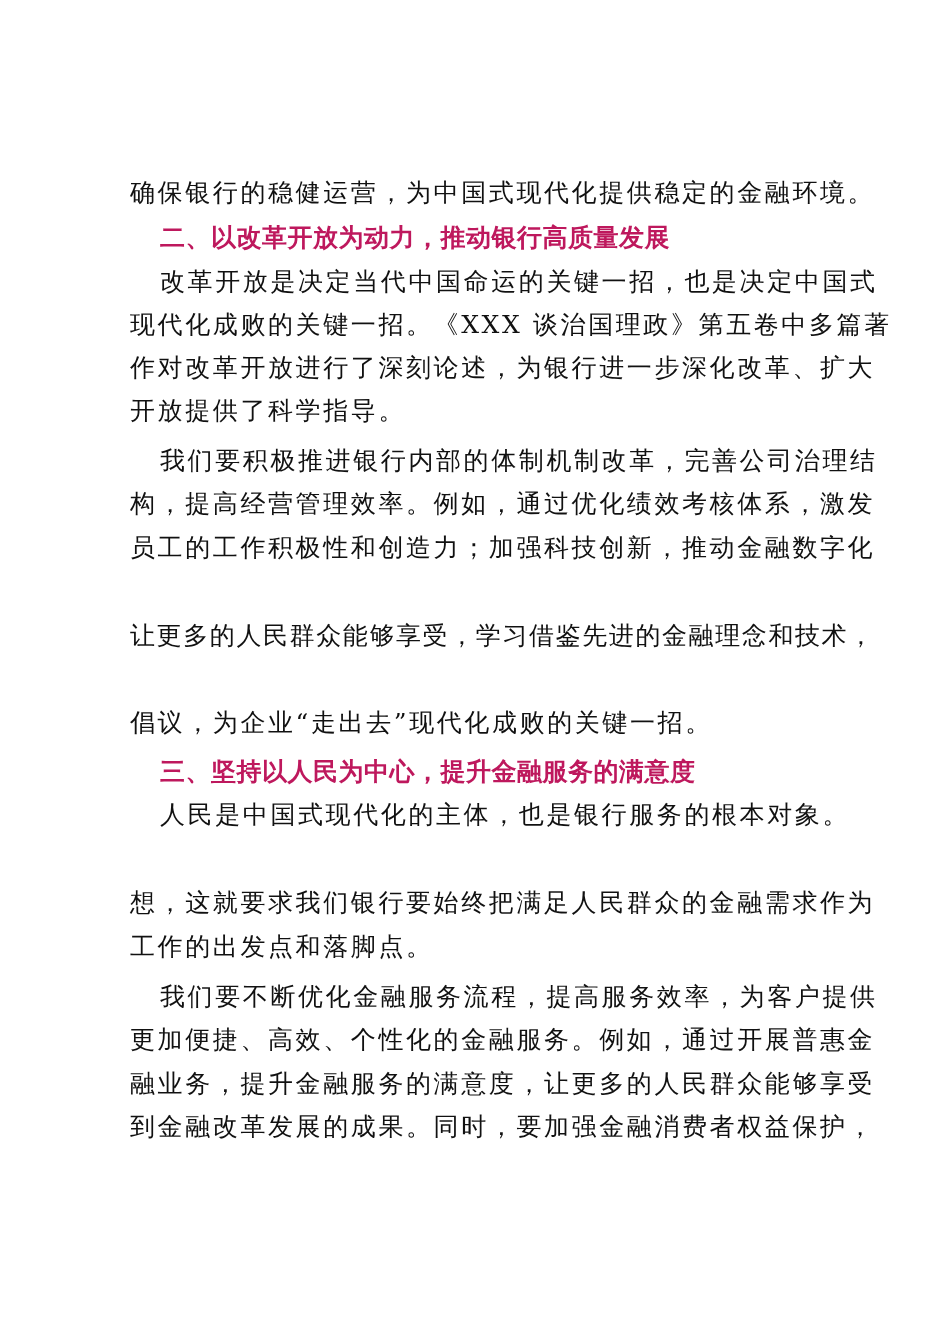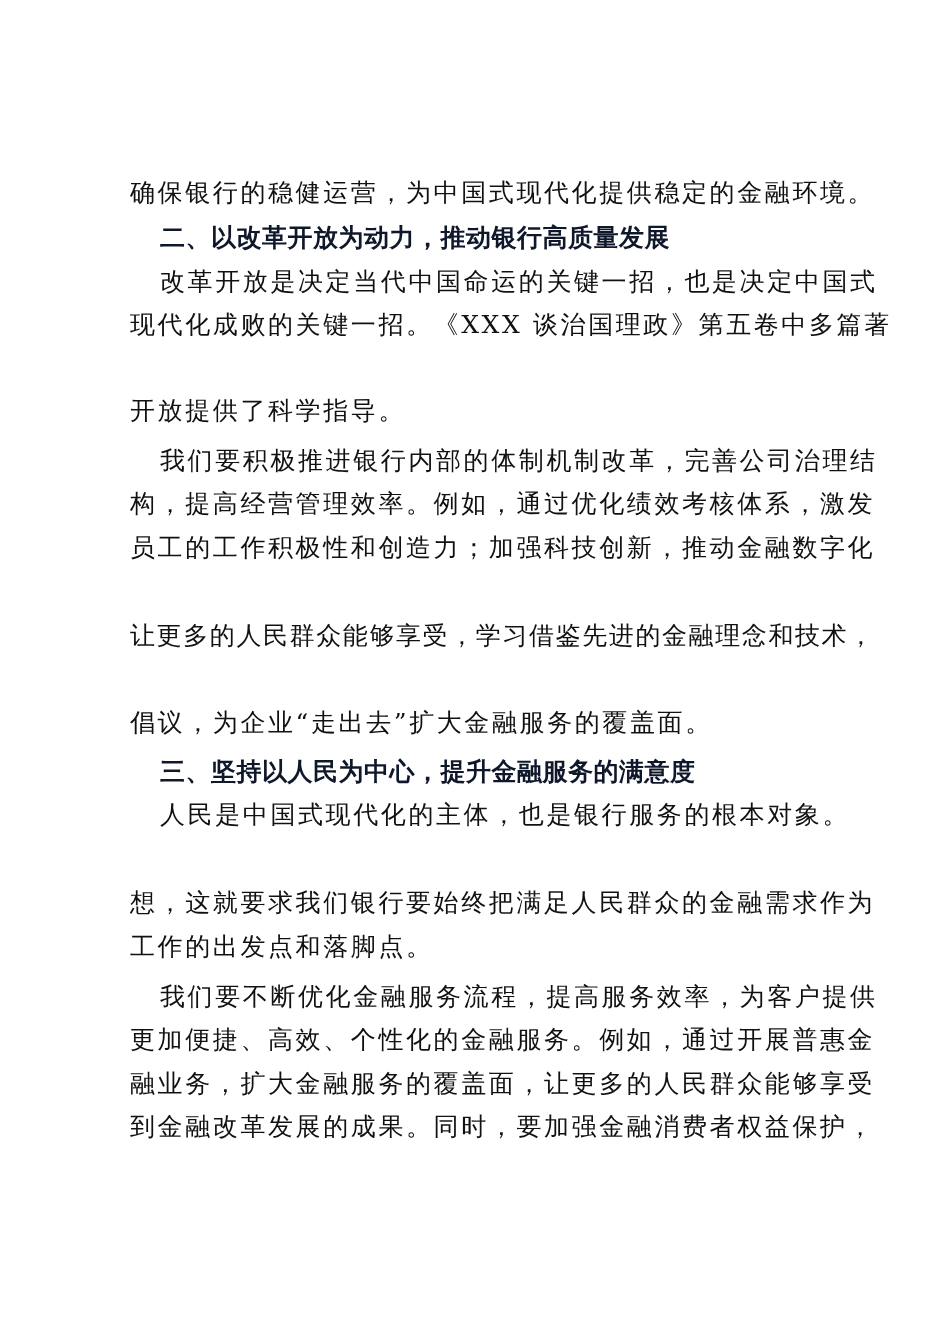--- a/index.html
+++ b/index.html
@@ -16,38 +16,39 @@
     letter-spacing: 2.6px;
     line-height: 30px;
   }
   .line.indent { left: 160px; }
   .line.heading {
     left: 160px;
     font-family: "DejaVu Sans", "Liberation Sans", sans-serif;
     font-weight: bold;
     letter-spacing: 0.5px;
     font-size: 25px;
-    color: #0f172a;
+    color: #be185d;
   }
 </style>
 </head>
 <body>
 
 <div class="page">
   <div class="line" style="top:178px">确保银行的稳健运营，为中国式现代化提供稳定的金融环境。</div>
   <div class="line heading" style="top:223px">二、以改革开放为动力，推动银行高质量发展</div>
   <div class="line indent" style="top:267px">改革开放是决定当代中国命运的关键一招，也是决定中国式</div>
   <div class="line" style="top:310px">现代化成败的关键一招。《XXX 谈治国理政》第五卷中多篇著</div>
+  <div class="line" style="top:353px">作对改革开放进行了深刻论述，为银行进一步深化改革、扩大</div>
   <div class="line" style="top:396px">开放提供了科学指导。</div>
   <div class="line indent" style="top:446px">我们要积极推进银行内部的体制机制改革，完善公司治理结</div>
   <div class="line" style="top:489px">构，提高经营管理效率。例如，通过优化绩效考核体系，激发</div>
   <div class="line" style="top:533px">员工的工作积极性和创造力；加强科技创新，推动金融数字化</div>
   <div class="line" style="top:621px; letter-spacing:1.6px">让更多的人民群众能够享受，学习借鉴先进的金融理念和技术，</div>
-  <div class="line" style="top:708px">倡议，为企业“走出去”扩大金融服务的覆盖面。</div>
+  <div class="line" style="top:708px">倡议，为企业“走出去”现代化成败的关键一招。</div>
   <div class="line heading" style="top:757px">三、坚持以人民为中心，提升金融服务的满意度</div>
   <div class="line indent" style="top:800px">人民是中国式现代化的主体，也是银行服务的根本对象。</div>
   <div class="line" style="top:888px">想，这就要求我们银行要始终把满足人民群众的金融需求作为</div>
   <div class="line" style="top:932px">工作的出发点和落脚点。</div>
   <div class="line indent" style="top:982px">我们要不断优化金融服务流程，提高服务效率，为客户提供</div>
   <div class="line" style="top:1025px">更加便捷、高效、个性化的金融服务。例如，通过开展普惠金</div>
-  <div class="line" style="top:1069px">融业务，扩大金融服务的覆盖面，让更多的人民群众能够享受</div>
+  <div class="line" style="top:1069px">融业务，提升金融服务的满意度，让更多的人民群众能够享受</div>
   <div class="line" style="top:1112px">到金融改革发展的成果。同时，要加强金融消费者权益保护，</div>
 </div>
 
 </body></html>

